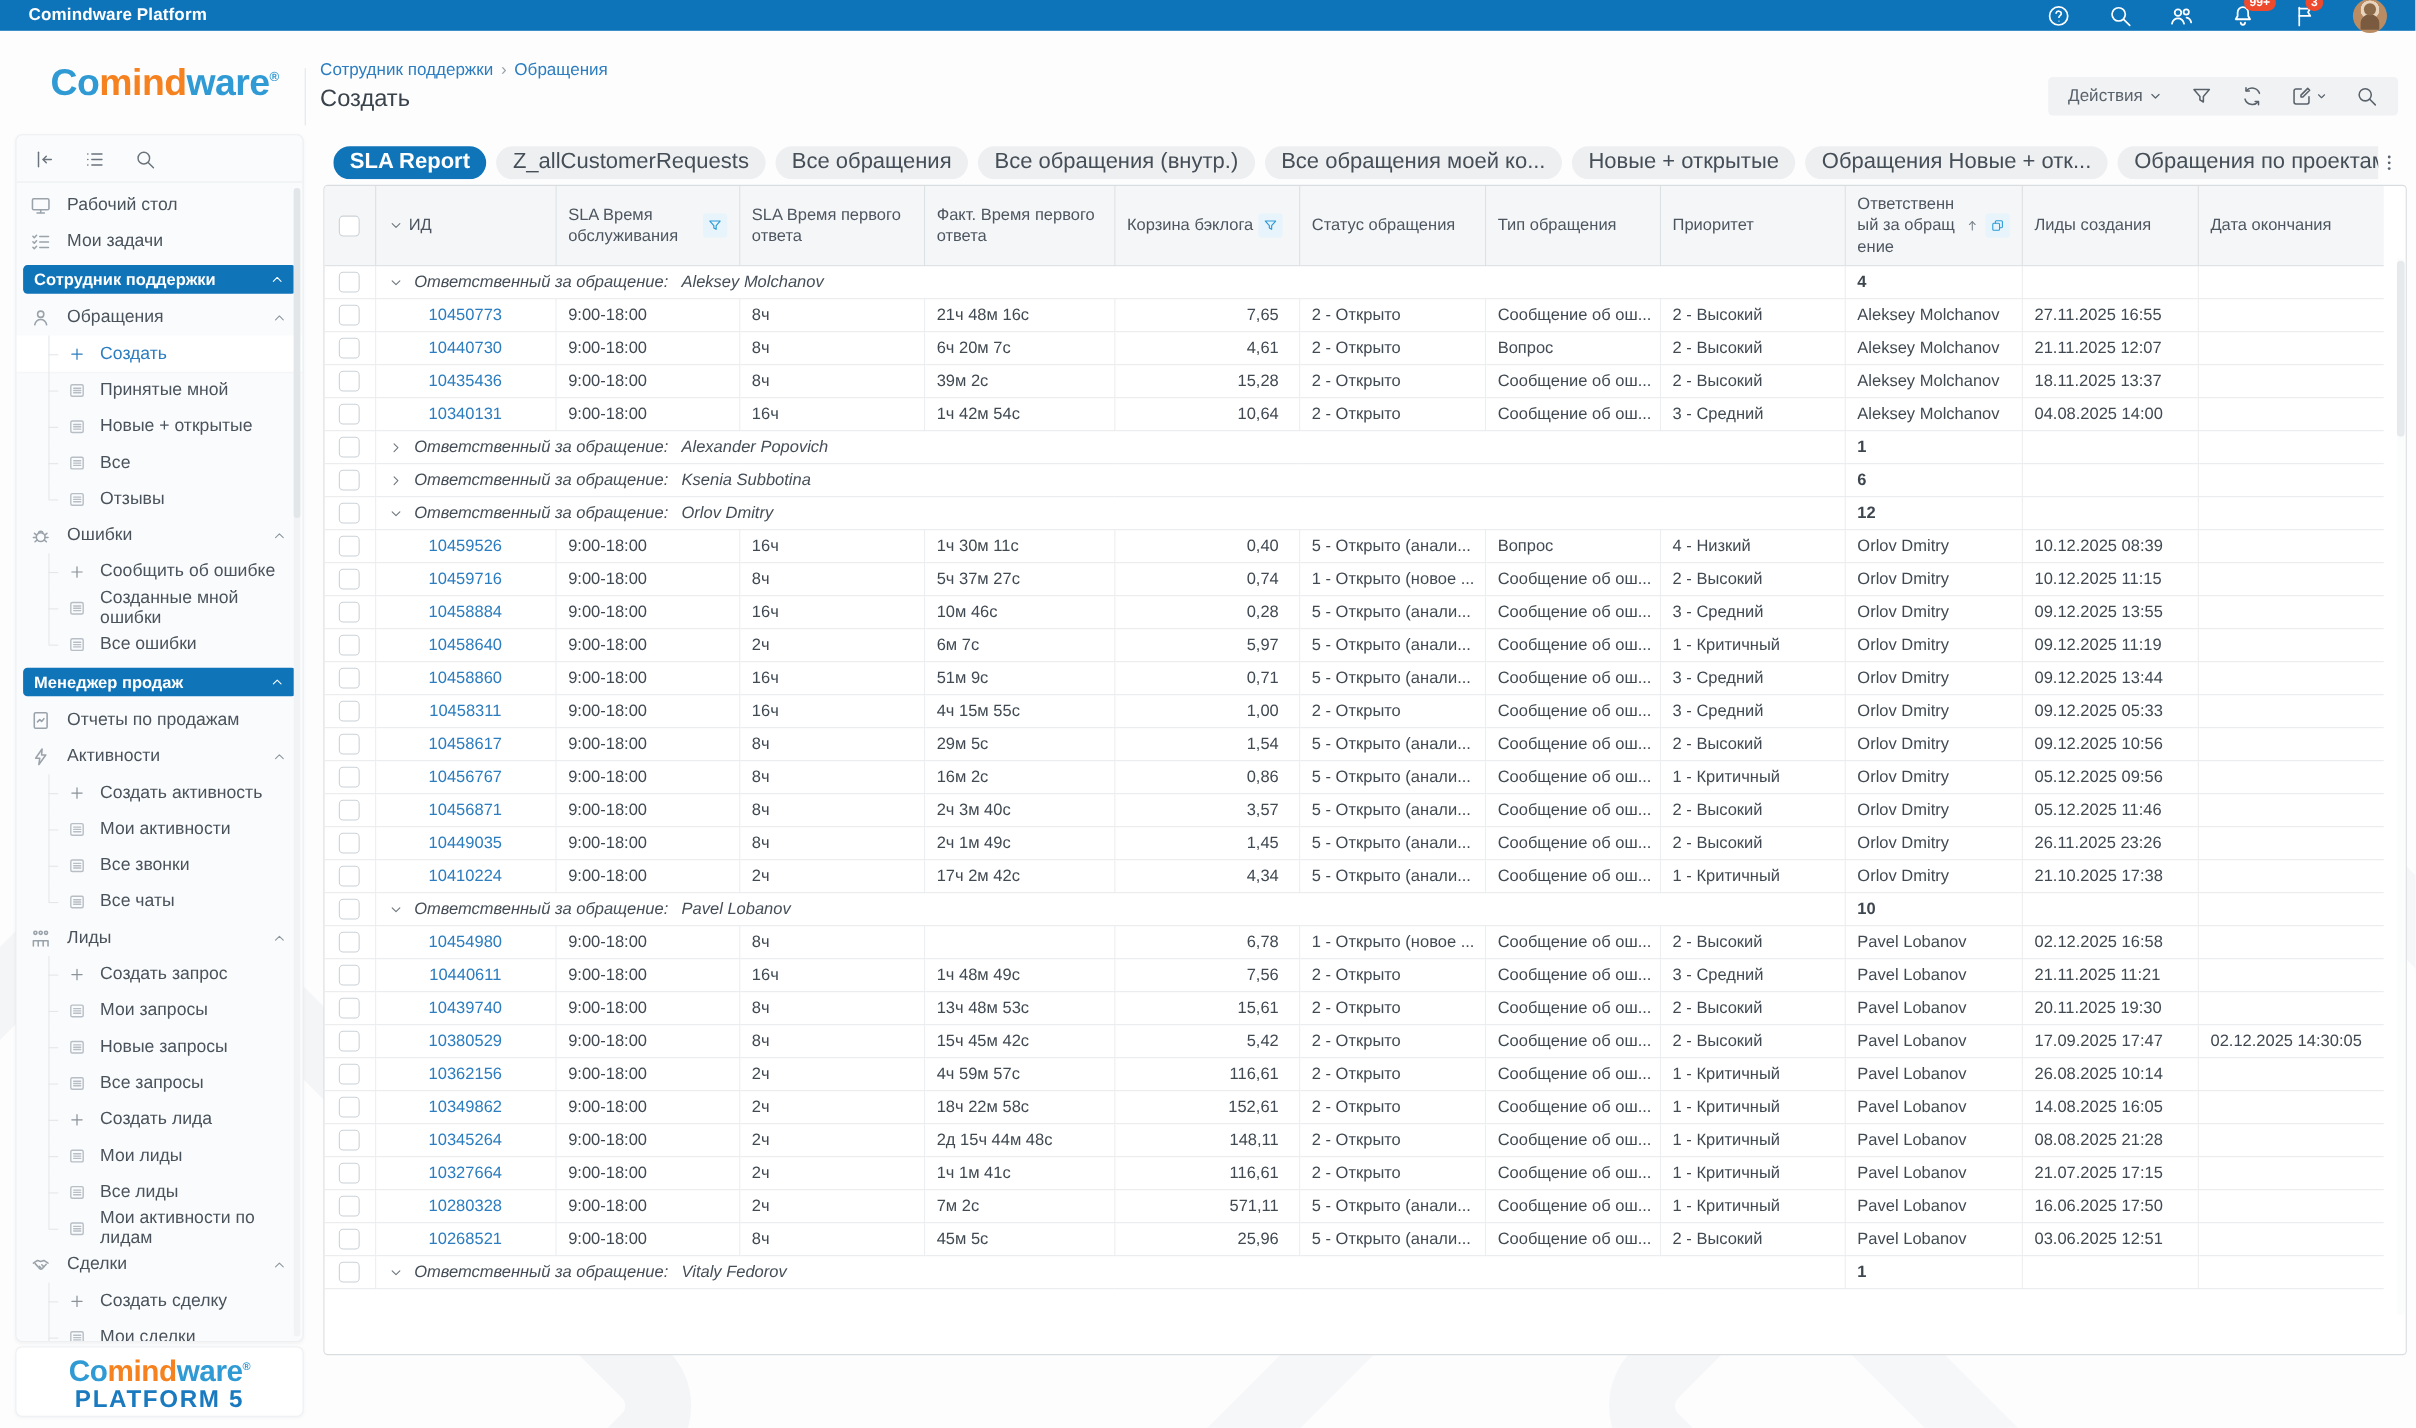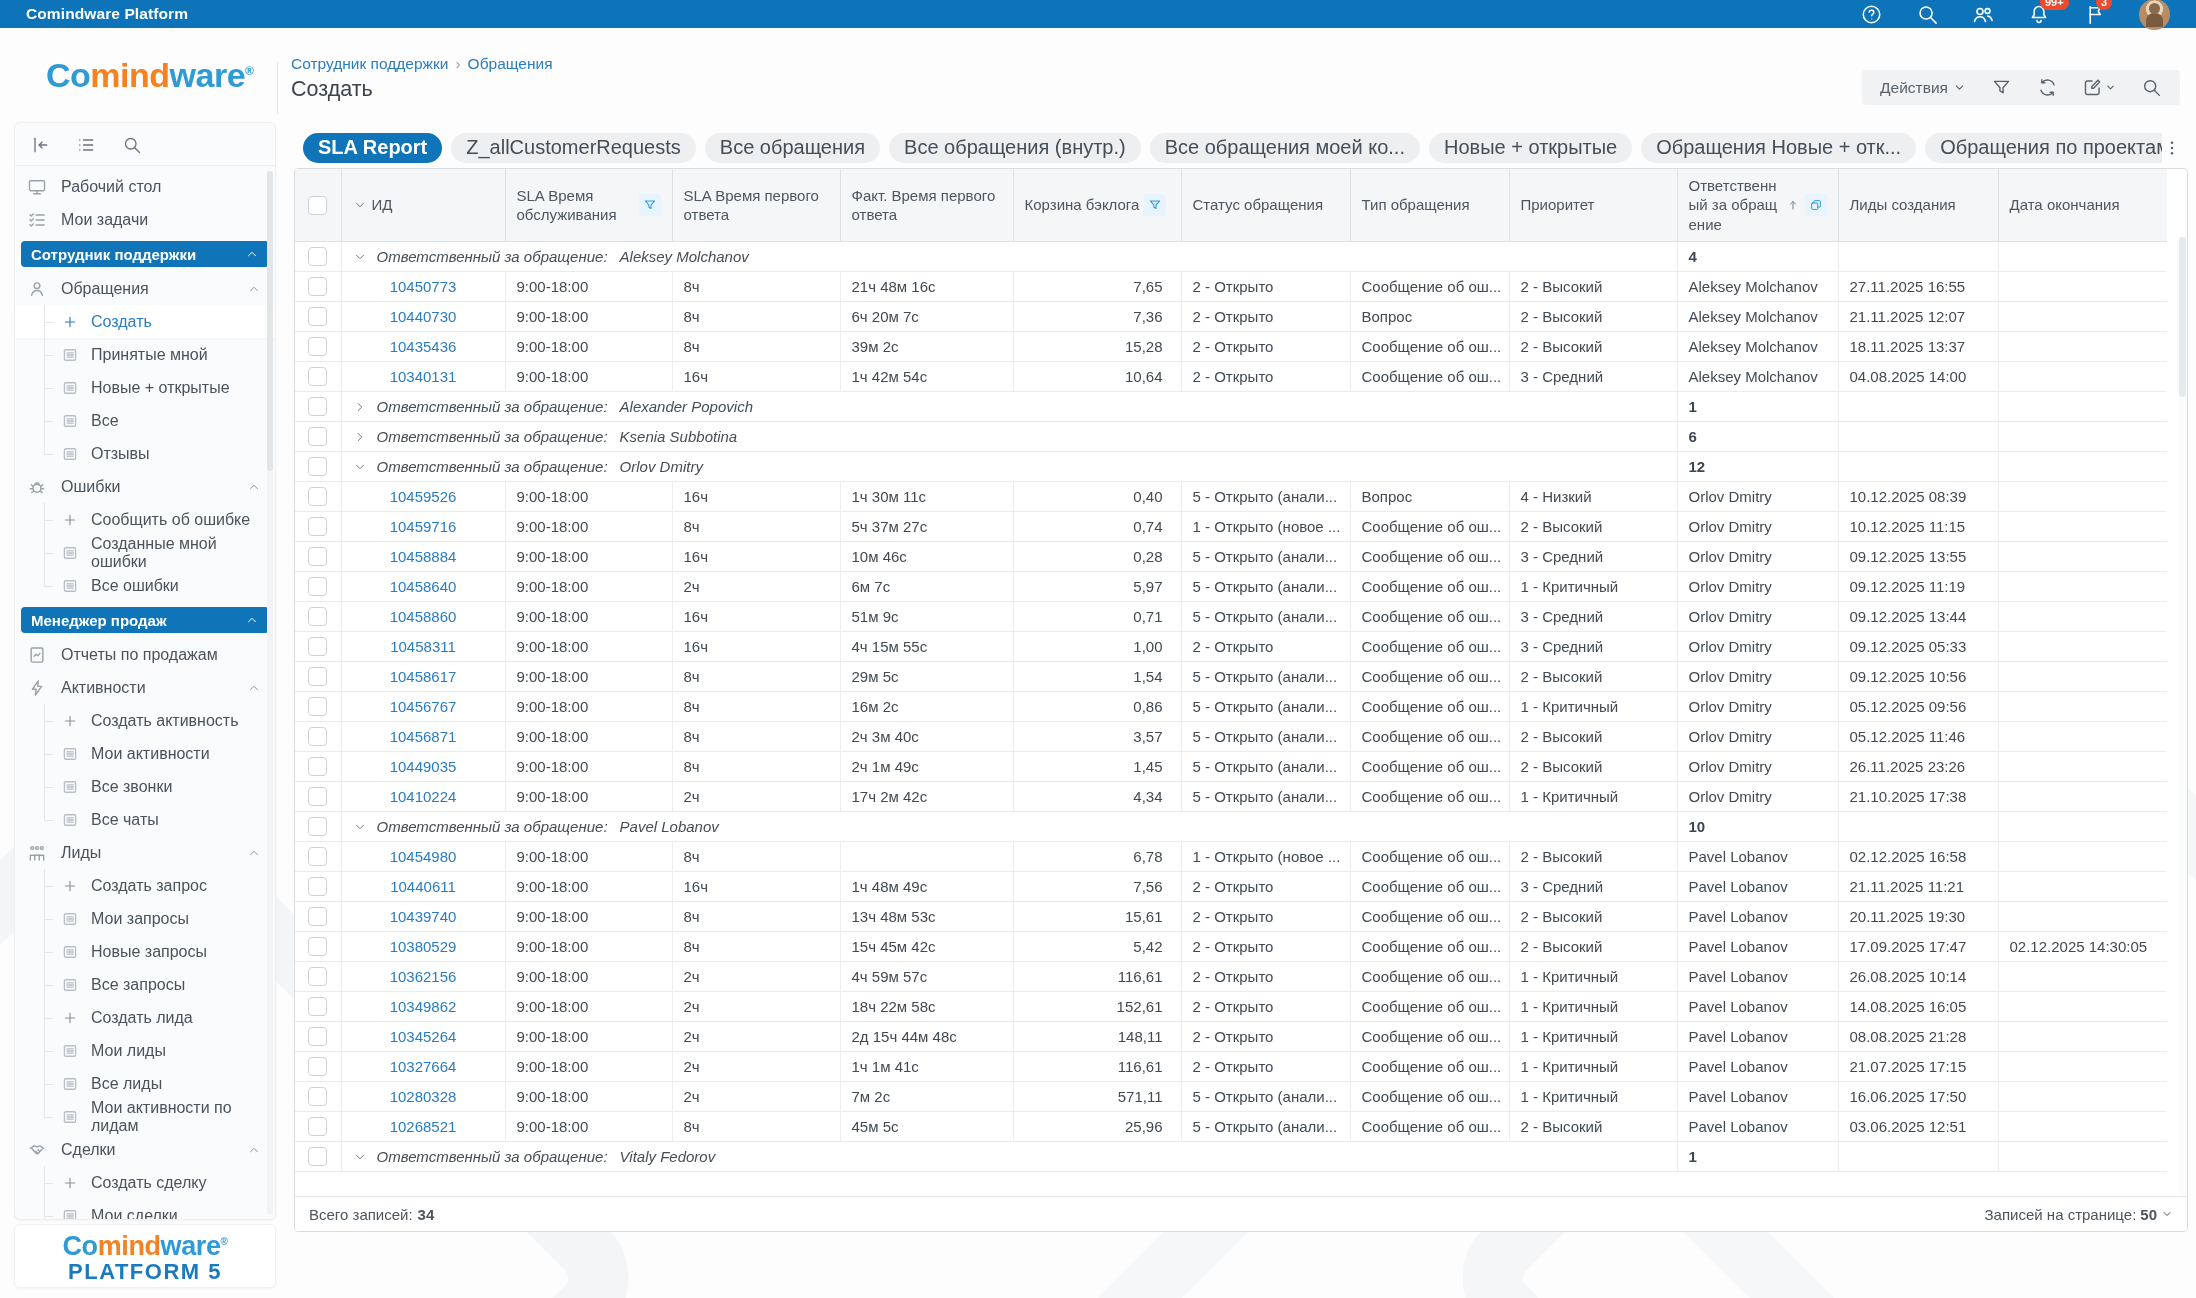--- a/index.html
+++ b/index.html
@@ -741,21 +741,21 @@
             <td></td>
           </tr>
           <tr class="data-row">
             <td class="cb-cell">
               <div class="cb"></div>
             </td>
             <td class="id-cell"><span class="id-link">10440730</span></td>
             <td>9:00-18:00</td>
             <td>8ч</td>
             <td>6ч 20м 7с</td>
-            <td class="num-cell">7,36</td>
+            <td class="num-cell">4,61</td>
             <td>2 - Открыто</td>
             <td>Вопрос</td>
             <td>2 - Высокий</td>
             <td>Aleksey Molchanov</td>
             <td>21.11.2025 12:07</td>
             <td></td>
           </tr>
           <tr class="data-row">
             <td class="cb-cell">
               <div class="cb"></div>
@@ -1218,26 +1218,13 @@
             <td class="count-cell">1</td>
             <td></td>
             <td></td>
           </tr>
         </tbody>
     </table>
   </div>
   <div class="card-scrollbar">
       <div class="card-scroll-thumb"></div>
     </div>
-  <div class="card-footer">
-    <span>Всего записей:</span>
-    <span class="bold" style="margin-left:5px">34</span>
-    <span class="cf-right">
-      <span>Записей на странице:</span>
-      <span class="bold">50</span>
-      <span class="ic">
-          <svg width="12" height="12" viewBox="0 0 24 24" fill="none" stroke="currentColor" stroke-width="2" stroke-linecap="round" stroke-linejoin="round">
-            <path d="M6 9l6 6 6-6"></path>
-          </svg>
-        </span>
-    </span>
-  </div>
 </div>
 
 </body></html>

